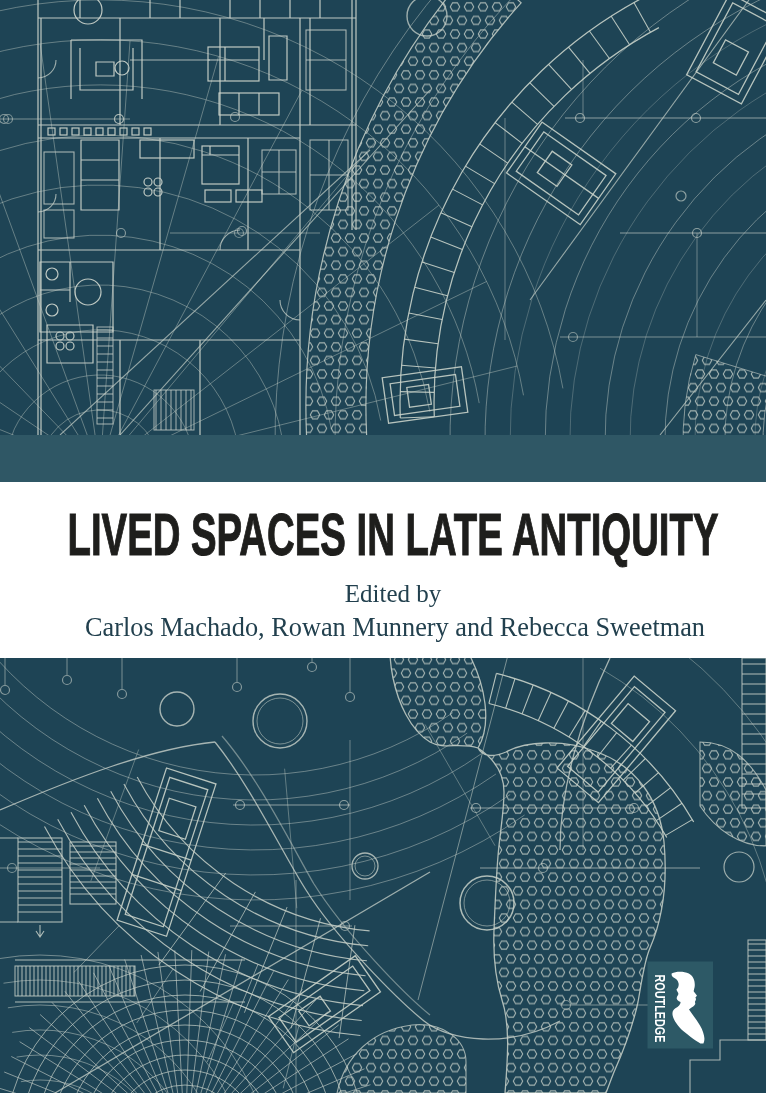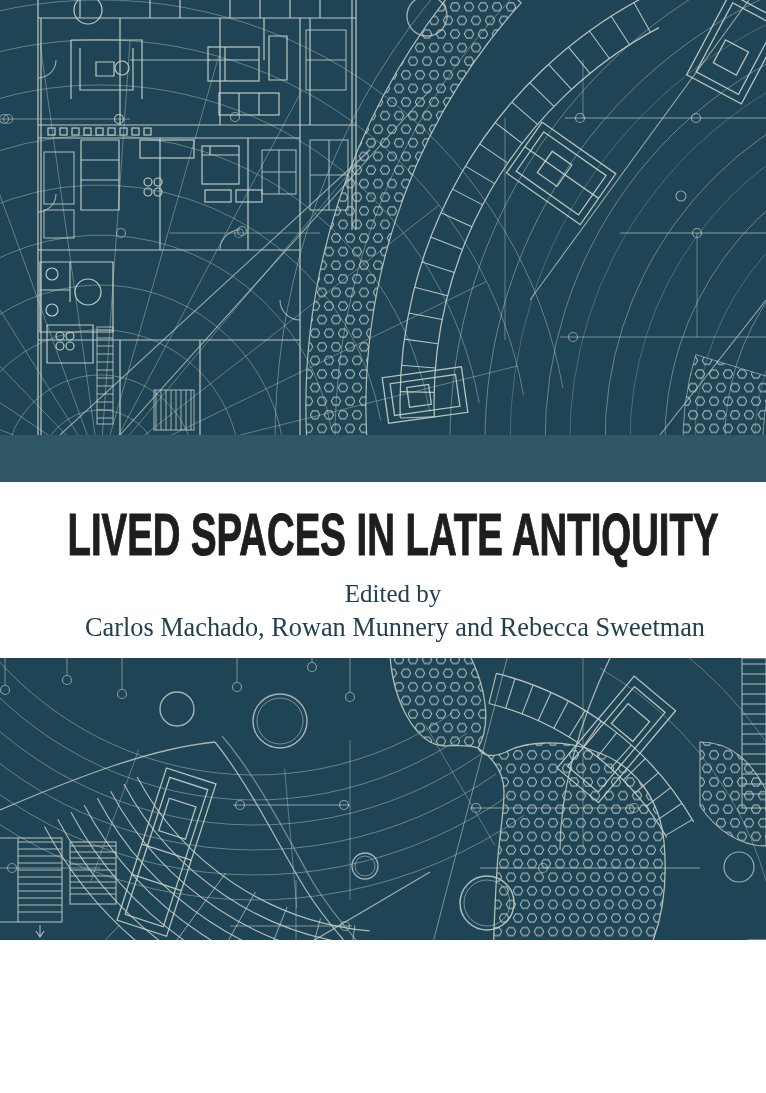--- a/index.html
+++ b/index.html
@@ -1,14 +1,14 @@
 <!DOCTYPE html>
 <html><head><meta charset="utf-8"><style>
 html,body{margin:0;padding:0;background:#fff;}
-.cover{position:relative;width:766px;height:940px;overflow:hidden;}
+.cover{position:relative;width:766px;height:1093px;overflow:hidden;}
 </style></head><body>
 
 <div class="cover">
 <svg width="766" height="1093" viewBox="0 0 766 1093">
 <defs>
 <pattern id="hex" width="28" height="27.2" patternUnits="userSpaceOnUse">
  <g fill="none" stroke="#c8d1c9" stroke-opacity="0.8" stroke-width="1.1">
  <path d="M2.3 6.8 L4.6 2.74 L9.4 2.74 L11.7 6.8 L9.4 10.86 L4.6 10.86 Z"></path>
  <path d="M16.3 6.8 L18.6 2.74 L23.4 2.74 L25.7 6.8 L23.4 10.86 L18.6 10.86 Z"></path>
  <path d="M9.3 20.4 L11.6 16.34 L16.4 16.34 L18.7 20.4 L16.4 24.46 L11.6 24.46 Z"></path>

